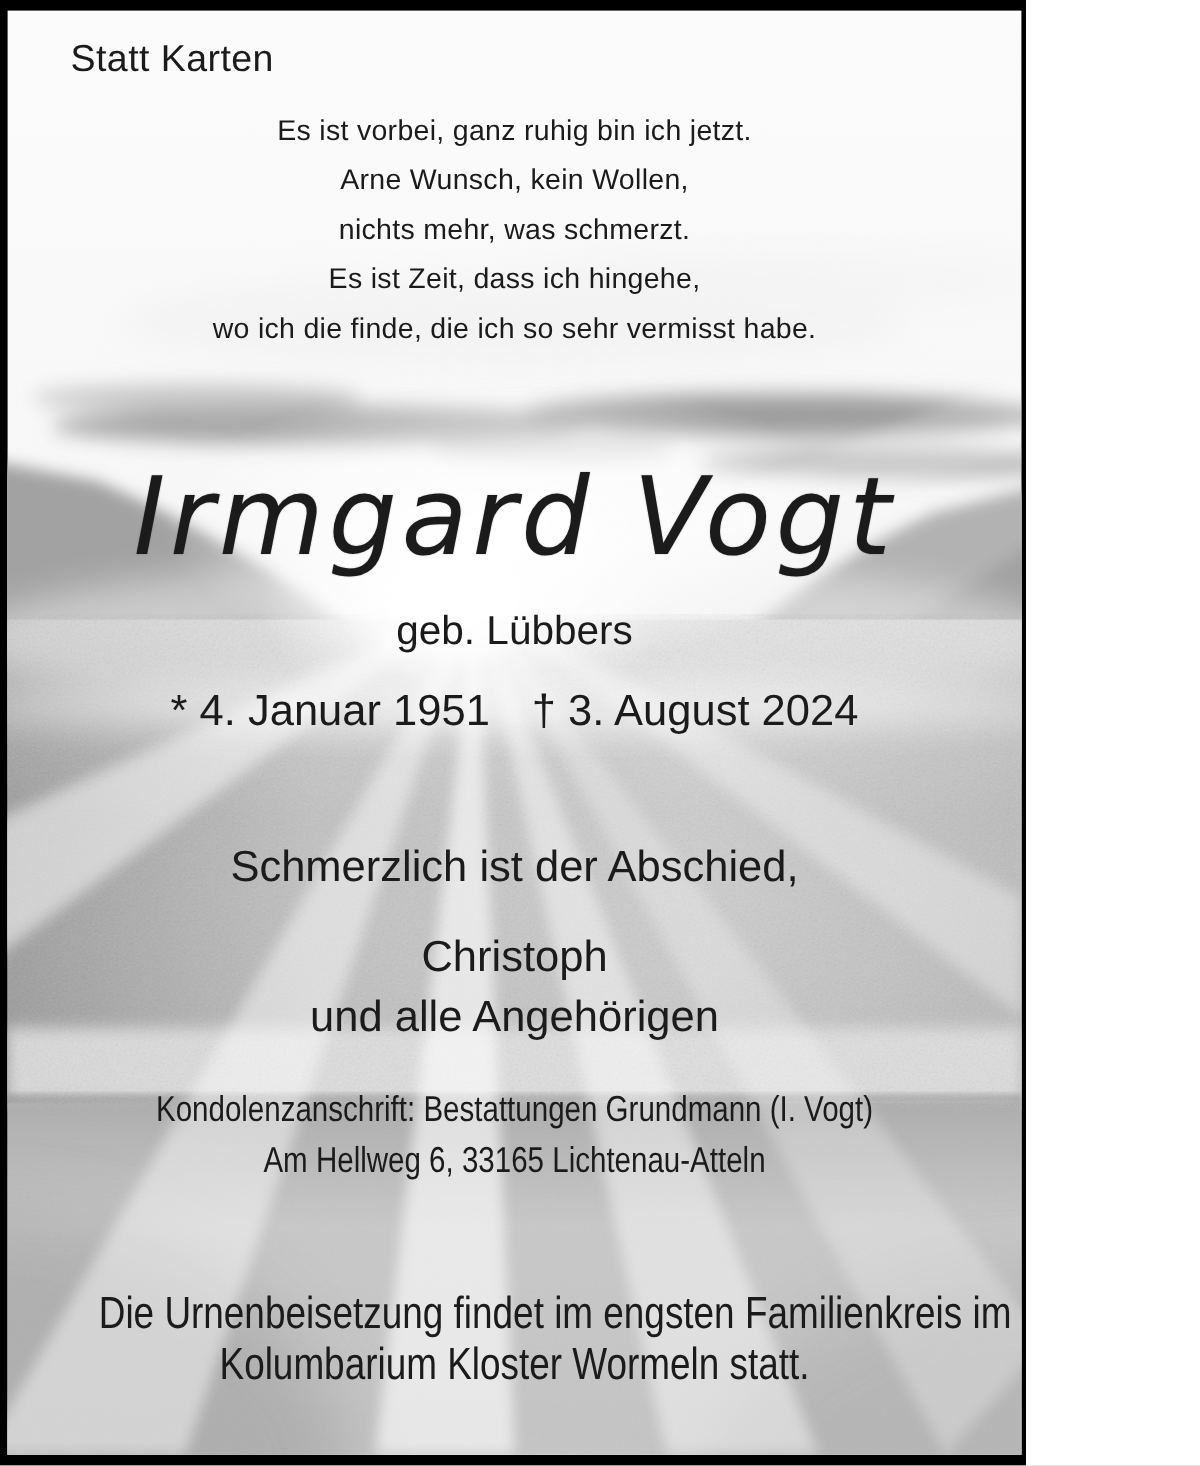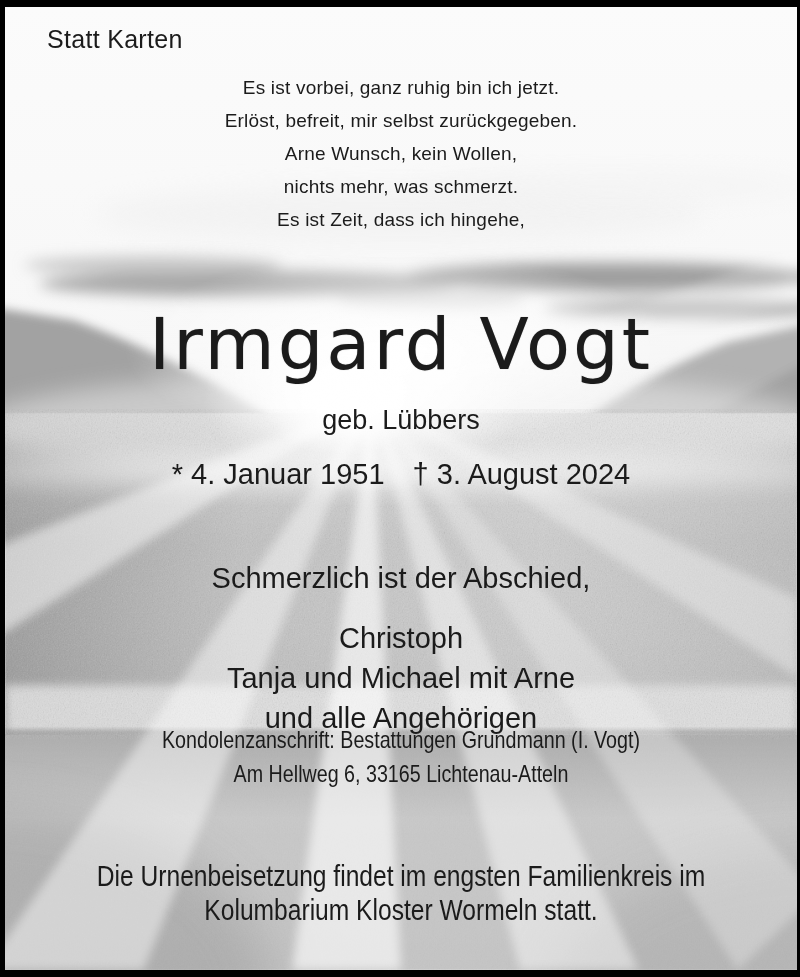--- a/index.html
+++ b/index.html
@@ -1,34 +1,35 @@
 <!DOCTYPE html>
 <html lang="de"><head>
 <meta charset="utf-8">
 <style>
   html,body{margin:0;padding:0;background:#ffffff;}
   .card{
     position:relative;
-    width:800px;height:977px;
+    width:684px;height:977px;
     box-sizing:border-box;
     border-style:solid;border-color:#000;
     border-width:7px 3px 7px 5px;
     overflow:hidden;
     background:#a3a3a3;
     font-family:"Liberation Sans",sans-serif;
     color:#1b1b1b;
   }
   .bg{position:absolute;left:0;top:0;width:100%;height:100%;display:block;}
   .content{position:absolute;left:0;top:0;right:0;bottom:0;}
   .tblock{position:absolute;left:0;right:0;text-align:center;}
   .statt{position:absolute;left:42px;top:18px;font-size:25px;letter-spacing:.3px;text-align:left;}
   .poem{top:64px;font-size:19px;line-height:33px;letter-spacing:.2px;}
   .name{
     top:296px;
     font-family:"DejaVu Sans",sans-serif;
+    font-style:italic;
     font-size:72px;
     letter-spacing:3px;
     line-height:1.15;
     text-shadow:0 0 1px rgba(0,0,0,.35);
   }
   .maiden{top:398px;font-size:27px;}
   .dates{top:451px;font-size:29px;}
   .dates .gap{display:inline-block;width:28px;}
   .verse{top:526px;font-size:29px;line-height:38px;margin-top:26px;}
   .mourners{top:611px;font-size:29px;line-height:40px;}
@@ -141,41 +142,40 @@
     <ellipse cx="360" cy="400" rx="160" ry="95" fill="url(#glowGrad)"></ellipse>
     <ellipse cx="340" cy="405" rx="80" ry="50" fill="url(#glowGrad)"></ellipse>
   </svg>
 
   <div class="content">
 
     <div class="statt">Statt Karten</div>
 
     <div class="tblock poem">
       <div>Es ist vorbei, ganz ruhig bin ich jetzt.</div>
-      <div>Erlöst, befreit, mir selbst zurückgegeben.</div>
       <div>Arne Wunsch, kein Wollen,</div>
       <div>nichts mehr, was schmerzt.</div>
       <div>Es ist Zeit, dass ich hingehe,</div>
+      <div>wo ich die finde, die ich so sehr vermisst habe.</div>
     </div>
 
     <div class="tblock name">Irmgard Vogt</div>
 
     <div class="tblock maiden">geb. Lübbers</div>
 
     <div class="tblock dates">
       <span>* 4. Januar 1951</span><span class="gap"></span><span>† 3. August 2024</span>
     </div>
 
     <div class="tblock verse">
       <div>Schmerzlich ist der Abschied,</div>
     </div>
 
     <div class="tblock mourners">
       <div>Christoph</div>
-      <div>Tanja und Michael mit Arne</div>
       <div>und alle Angehörigen</div>
     </div>
 
     <div class="tblock address">
       <div class="cond">Kondolenzanschrift: Bestattungen Grundmann (I. Vogt)</div>
       <div class="cond">Am Hellweg 6, 33165 Lichtenau-Atteln</div>
     </div>
 
     <div class="tblock burial">
       <div class="cond">Die Urnenbeisetzung findet im engsten Familienkreis im</div>

